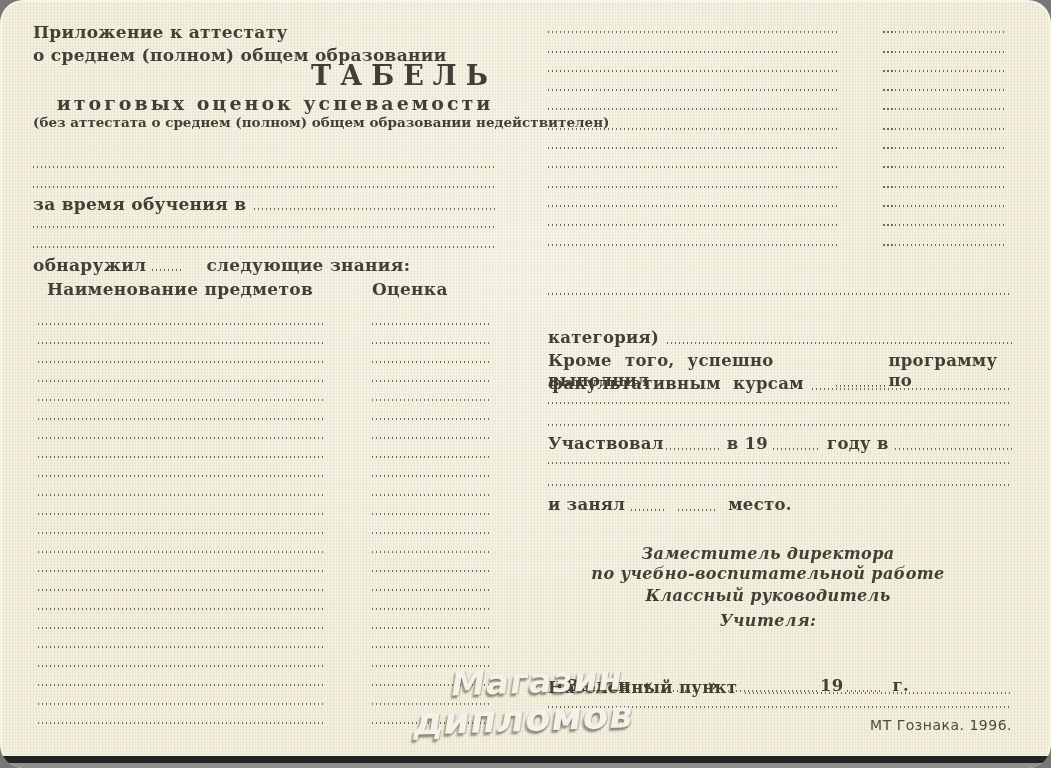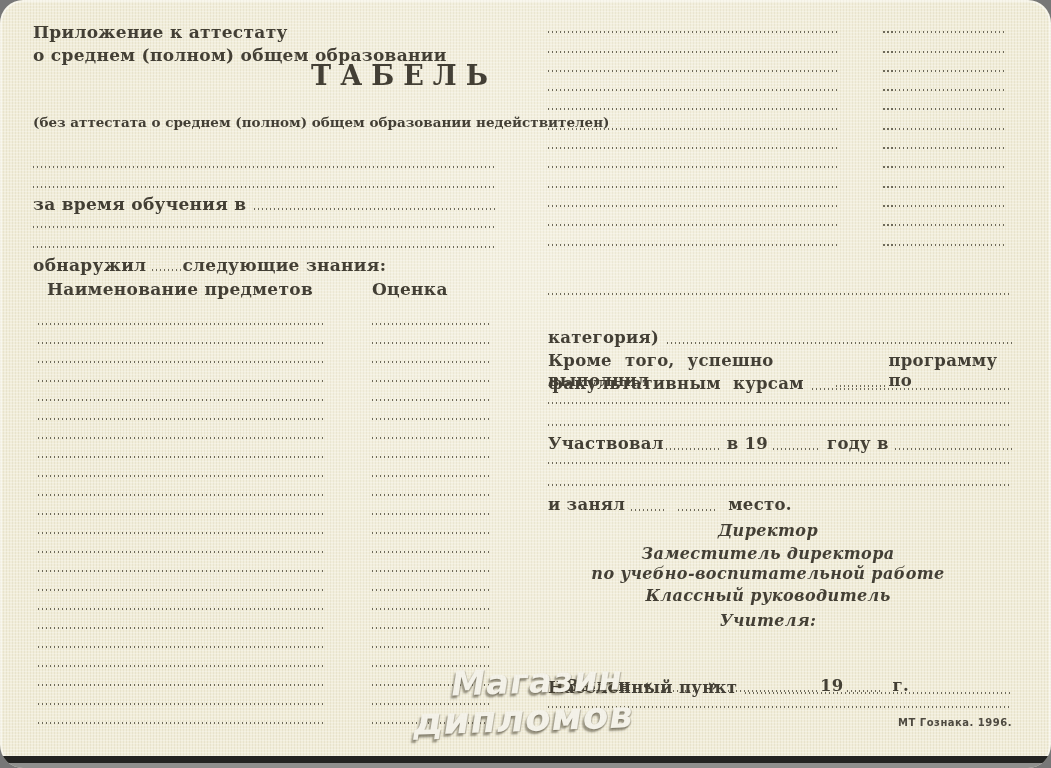--- a/index.html
+++ b/index.html
@@ -29,21 +29,21 @@
   .hdr2{left:33px; top:45px; font-size:17px;}
   .title{left:33px; top:60px; width:464px; text-align:right; font-size:27px; letter-spacing:9px; padding-left:14px; box-sizing:border-box;}
   .subtitle{left:33px; top:92px; width:464px; text-align:center; font-size:19px; letter-spacing:3px; padding-left:20px; box-sizing:border-box;}
   .note{left:33px; top:114px; width:464px; text-align:center; font-size:13.5px; letter-spacing:0; white-space:nowrap;}
   .ll1{left:33px; top:166px; width:464px;}
   .ll2{left:33px; top:186px; width:464px;}
   .training{left:33px; top:194px; width:464px; font-size:17px;}
   .ll3{left:33px; top:226px; width:464px;}
   .ll4{left:33px; top:246px; width:464px;}
   .found{left:33px; top:255px; width:430px; font-size:17px;}
-  .found .post{margin-left:0;}
+  .found .post{margin-left:24px;}
   .colh-sub{left:33px; top:279px; width:294px; text-align:center; font-size:17px;}
   .colh-gr{left:372px; top:279px; width:120px; text-align:left; font-size:17px;}
   .left-table{left:33px; top:308px; width:464px;}
   .left-table .trow{position:relative; height:19px;}
   .left-table .dl{position:absolute; bottom:2px; height:2px;
     background:repeating-linear-gradient(90deg, var(--dot,#6e6a5a) 0 1.5px, transparent 1.5px 4px);}
   .left-table .dl.a{left:5px; width:287px;}
   .left-table .dl.b{left:339px; width:120px;}
 
   
@@ -66,21 +66,21 @@
   .uchastv{top:434px;}
   .rl4{left:548px; top:462px; width:464px;}
   .rl5{left:548px; top:484px; width:464px;}
   .izanyal{top:495px;}
   .sig{left:548px; width:440px; text-align:center; font-style:italic; font-size:16px; letter-spacing:0.4px;}
   .sig1{top:521px;} .sig2{top:544px;} .sig3{top:564px;} .sig4{top:586px;} .sig5{top:611px;}
   .vydan{top:676px; padding-left:17px; box-sizing:border-box;}
   .nasel{top:678px;}
   .rl6{left:548px; top:706px; width:464px;}
   .printer{left:548px; top:717px; width:464px; text-align:right;
-    font-family:"DejaVu Sans","Liberation Sans",sans-serif; font-weight:700; font-size:10px; color:#4e4a40; letter-spacing:0.5px;}
+    font-family:"DejaVu Sans","Liberation Sans",sans-serif; font-weight:400; font-size:14px; color:#4e4a40; letter-spacing:0.5px;}
 
   
   .watermark{left:412px; top:664px; transform:rotate(-2deg);
     font-family:"DejaVu Sans","Liberation Sans",sans-serif; font-style:italic; font-weight:700;
     color:var(--wm,#f3f1e8); line-height:1.0; z-index:5;
     text-shadow:-2px 3px 2px rgba(80,74,56,0.55), 1px 1px 1px rgba(80,74,56,0.35);}
   .wm1{font-size:34px; margin-left:40px; letter-spacing:1px;}
   .wm2{font-size:37px; margin-top:2px; letter-spacing:1px;}
 
   
@@ -88,20 +88,21 @@
   .strip-gray{position:absolute; left:0; right:0; top:763px; height:5px; background:#8f8f8d;}
 </style>
 </head>
 <body>
 
 <div class="page">
 
   <div class="abs hdr1">Приложение к аттестату</div>
   <div class="abs hdr2">о среднем (полном) общем образовании</div>
   <div class="abs title">ТАБЕЛЬ</div>
+  <div class="abs subtitle">итоговых оценок успеваемости</div>
   <div class="abs note">(без аттестата о среднем (полном) общем образовании недействителен)</div>
 
   <div class="dline ll1"></div>
   <div class="dline ll2"></div>
   <div class="abs training tline">
     <span>за время обучения в</span>
     <span class="fill" style="margin-left:8px"></span>
   </div>
   <div class="dline ll3"></div>
   <div class="dline ll4"></div>
@@ -283,21 +284,20 @@
   </div>
   <div class="dline rl4"></div>
   <div class="dline rl5"></div>
   <div class="abs rcol izanyal tline">
     <span>и занял</span>
     <span class="gap" style="width:35px; margin-left:6px"></span>
     <span class="gap" style="width:40px; margin-left:12px"></span>
     <span style="margin-left:10px">место.</span>
   </div>
 
-  <div class="abs sig sig1">Директор</div>
   <div class="abs sig sig2">Заместитель директора</div>
   <div class="abs sig sig3">по учебно-воспитательной работе</div>
   <div class="abs sig sig4">Классный руководитель</div>
   <div class="abs sig sig5">Учителя:</div>
 
   <div class="abs rcol vydan tline">
     <span>Выдан</span>
     <span style="margin-left:12px">«</span>
     <span class="gap" style="width:42px; margin-left:4px"></span>
     <span style="margin-left:8px">»</span>

